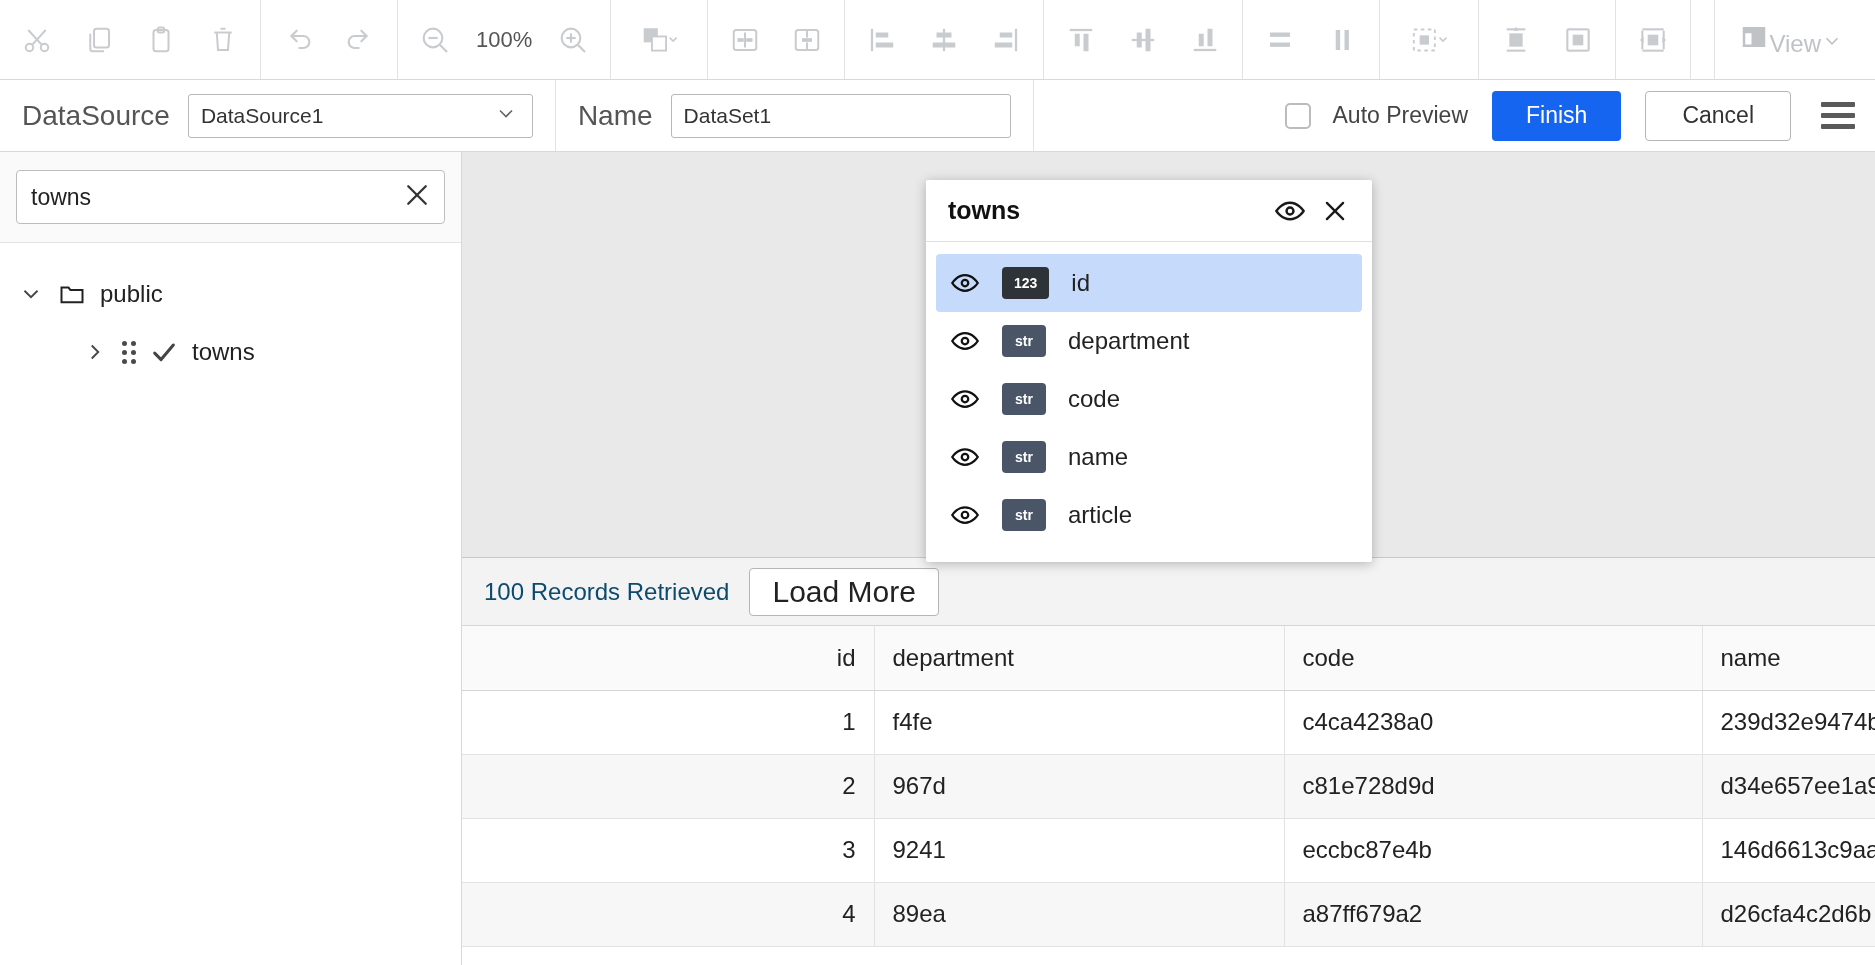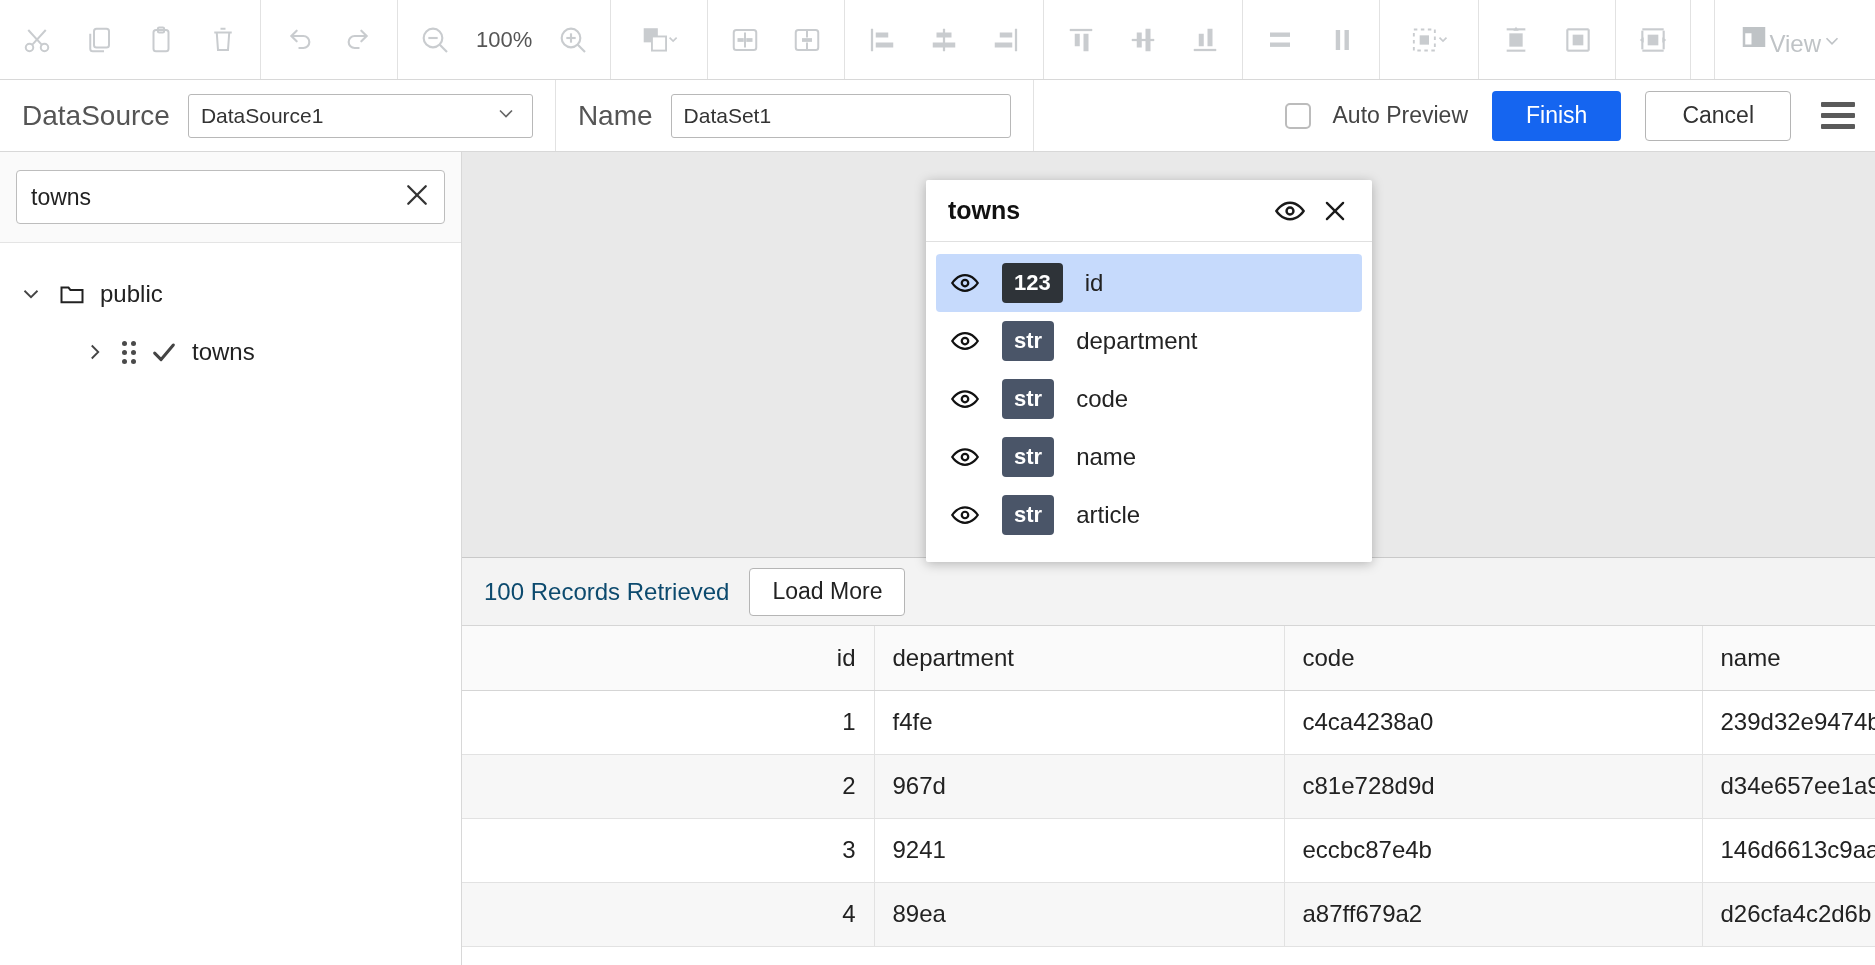--- a/index.html
+++ b/index.html
@@ -220,25 +220,25 @@
     display: flex; align-items: center;
     height: 58px;
     gap: 22px;
     padding: 0 14px;
     border-radius: 4px;
   }
   .fp-row.selected { background: #c6dafc; }
   .eye { color: #111; display:flex; align-items:center; }
   .badge {
     display: inline-flex; align-items: center; justify-content: center;
-    min-width: 44px; height: 40px;
+    min-width: 44px; height: 32px;
     padding: 0 12px;
     border-radius: 4px;
     color: #fff;
-    font-size: 22px;
+    font-size: 14px;
     font-weight: bold;
     font-family: "Liberation Sans", sans-serif;
   }
   .badge.num { background: #2e3338; }
   .badge.str { background: #4a5568; }
   .fp-name { font-size: 24px; color: #222; }
 
   
   .preview {
     flex: 1;
@@ -255,21 +255,21 @@
     gap: 20px;
   }
   .preview-title { font-size: 24px; color: #222; flex: 1; }
   .records-count { font-size: 24px; color: #0c4a6e; }
   .load-more {
     border: 1px solid #b5b5b5;
     border-radius: 4px;
     background: #fff;
     height: 48px;
     padding: 0 22px;
-    font-size: 23px;
+    font-size: 30px;
     font-family: inherit;
     color: #222;
     cursor: default;
   }
   .grid { flex: 1; overflow: hidden; }
   table.dp { border-collapse: collapse; width: 1540px; table-layout: fixed; }
   table.dp th, table.dp td {
     border-right: 1px solid #e2e2e2;
     border-bottom: 1px solid #e2e2e2;
     height: 64px;

